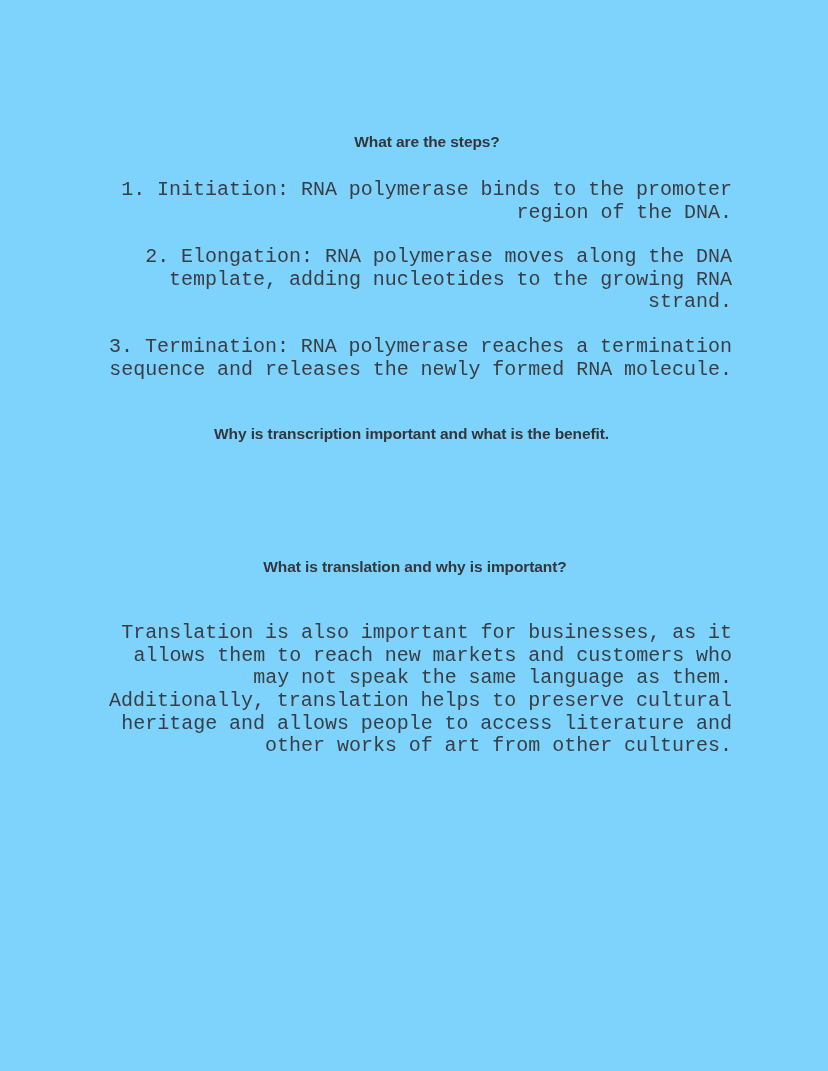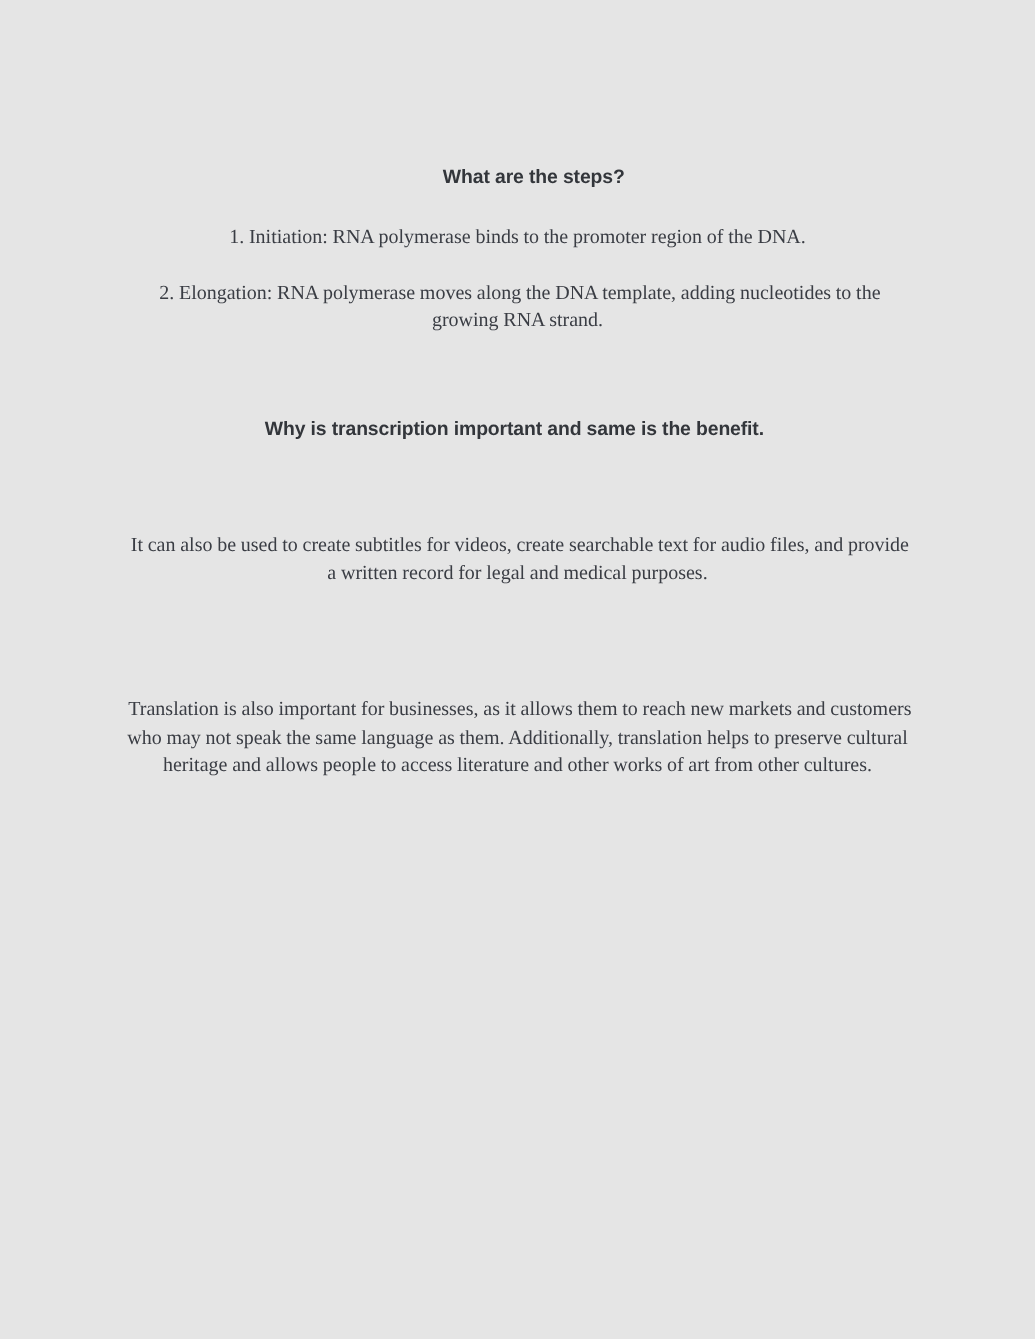--- a/index.html
+++ b/index.html
@@ -16,21 +16,21 @@
     font-family: "Liberation Sans", "DejaVu Sans", sans-serif;
     -webkit-font-smoothing: antialiased;
   }
 
   .page {
     position: absolute;
     left: 0;
     top: 0;
     width: 828px;
     height: 1071px;
-    background: #e5e5e5;
+    background: #7dd3fc;
   }
 
   .content {
     position: absolute;
     left: 96px;
     top: 132px;
     width: 636px;
   }
 
   
@@ -52,27 +52,27 @@
 
   
   .heading-1 { margin-left: 26px; }
   
   .heading-2 { margin-left: -5px; }
   
   .heading-3 { margin-left: 2px; }
 
   
   .para {
-    font-family: Liberation Serif, serif;
+    font-family: Liberation Mono, monospace;
     font-weight: normal;
-    font-size: 16px;
+    font-size: 20px;
     line-height: 22.6px;
     color: #3a3d44;
     margin: 0;
-    text-align: center;
+    text-align: right;
     white-space: pre-wrap;
     word-spacing: -0.2px;
   }
 
   
   .gap-1  { height: 27px; }   
   .gap-2  { height: 22px; }   
   .gap-3  { height: 43px; }   
   .gap-4  { height: 26px; }   
   .gap-5  { height: 23px; }   
@@ -92,39 +92,42 @@
     <div class="gap-1"></div>
 
     <p class="para">1. Initiation: RNA polymerase binds to the promoter region of the DNA.</p>
 
     <div class="gap-2"></div>
 
     <p class="para"> 2. Elongation: RNA polymerase moves along the DNA template, adding nucleotides to the growing RNA strand.</p>
 
     <div class="gap-2"></div>
 
+    <p class="para">3. Termination: RNA polymerase reaches a termination sequence and releases the newly formed RNA molecule.</p>
 
     <div class="gap-3"></div>
 
     <div class="heading-block">
-      <p class="section-heading heading-2">Why is transcription important and same is the benefit.</p>
+      <p class="section-heading heading-2">Why is transcription important and what is the benefit.</p>
     </div>
 
     <div class="gap-4"></div>
 
 
     <div class="gap-5"></div>
 
 
     <div class="gap-5"></div>
 
-    <p class="para"> It can also be used to create subtitles for videos, create searchable text for audio files, and provide a written record for legal and medical purposes.</p>
 
     <div class="gap-6"></div>
 
+    <div class="heading-block">
+      <p class="section-heading heading-3">What is translation and why is important?</p>
+    </div>
 
     <div class="gap-7"></div>
 
 
     <div class="gap-5"></div>
 
     <p class="para"> Translation is also important for businesses, as it allows them to reach new markets and customers who may not speak the same language as them. Additionally, translation helps to preserve cultural heritage and allows people to access literature and other works of art from other cultures.</p>
 
   </div>
 </div>

